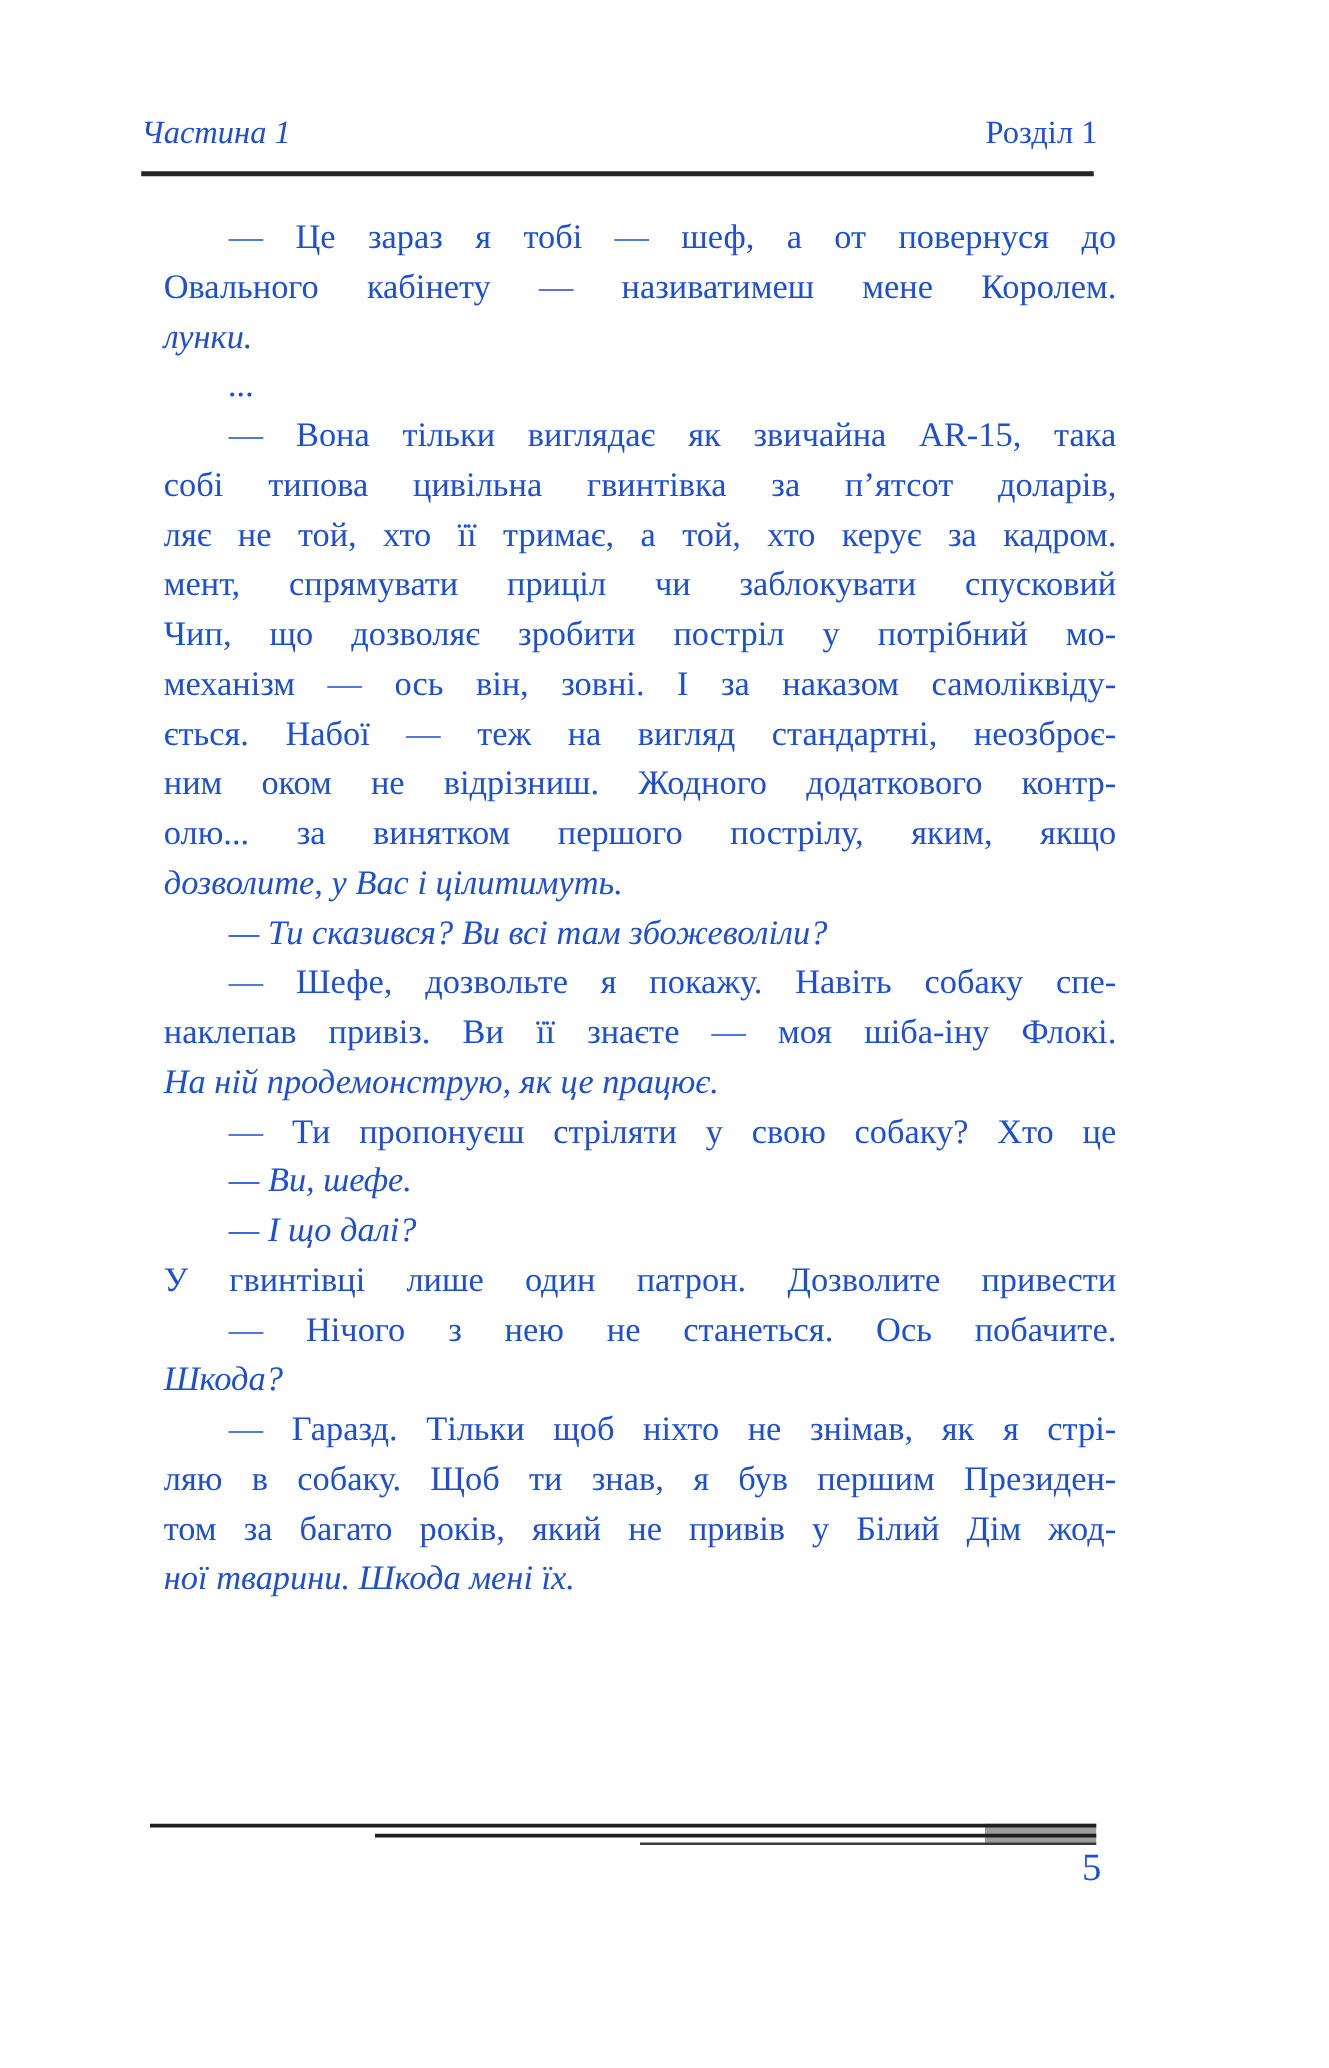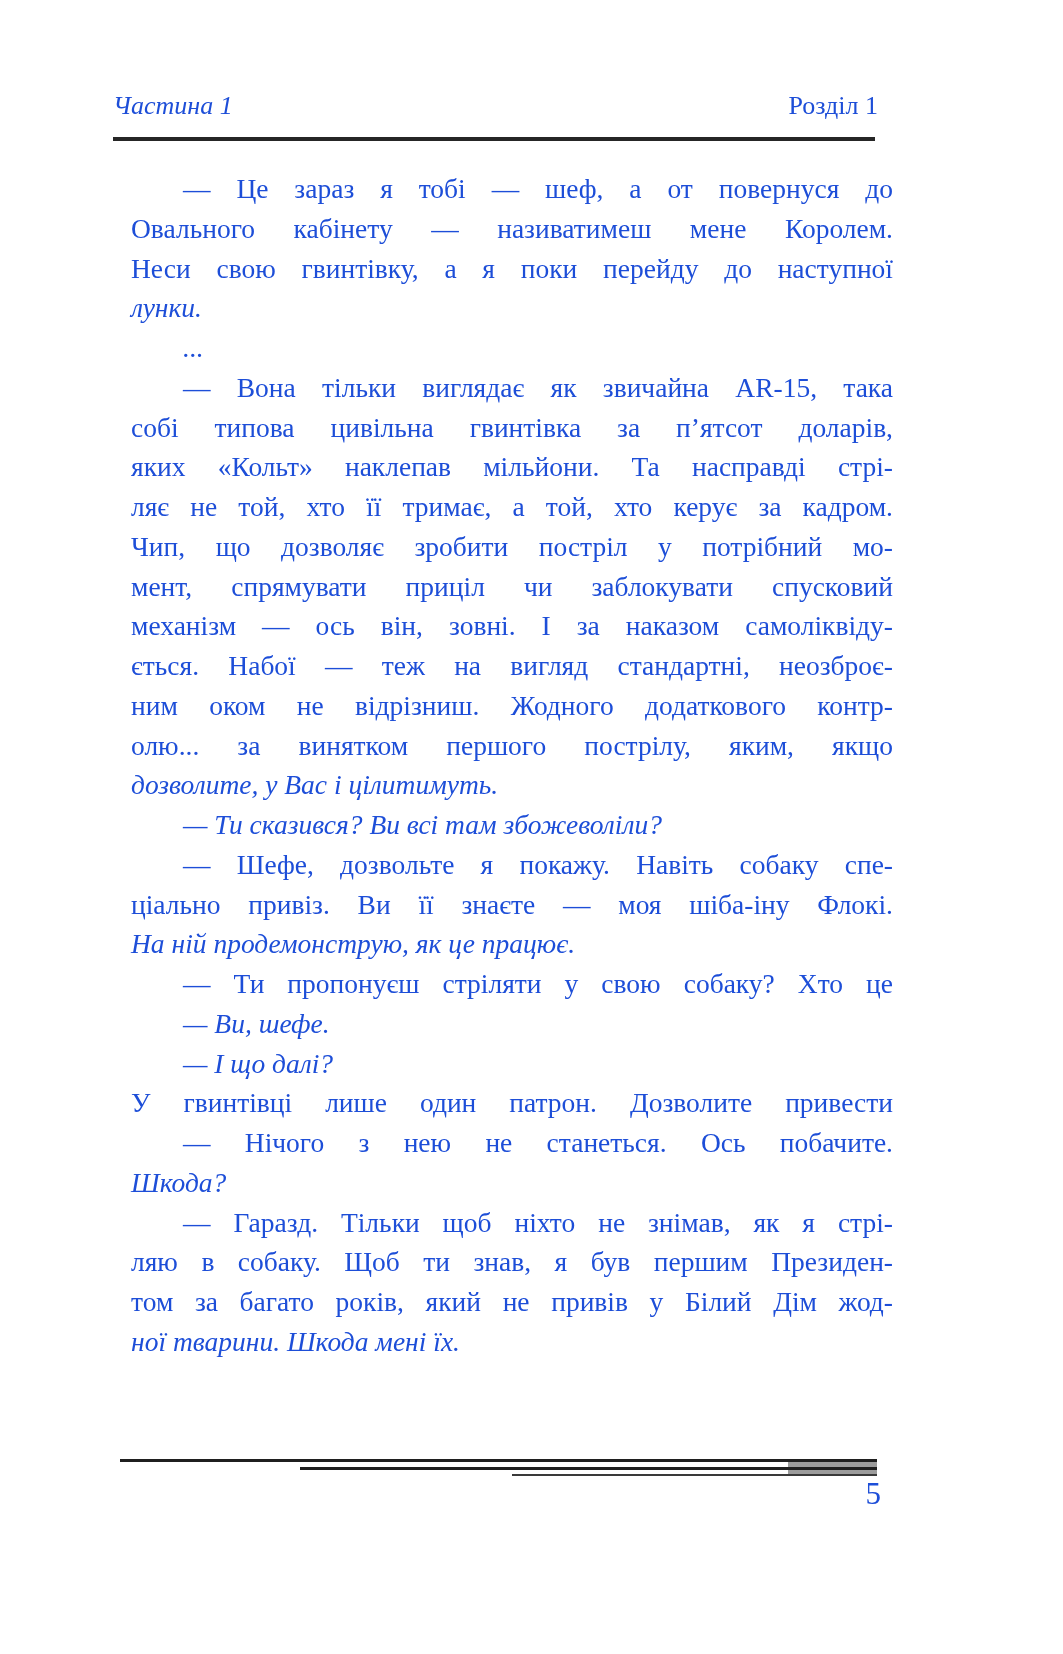--- a/index.html
+++ b/index.html
@@ -114,37 +114,35 @@
   <div class="running-head">
     <span class="head-left">Частина 1</span>
     <span class="head-right">Розділ 1</span>
   </div>
 
   <div class="head-rule"></div>
 
   <div class="body-text">
       <div class="line firstline">— Це зараз я тобі — шеф, а от повернуся до</div>
       <div class="line">Овального кабінету — називатимеш мене Королем.</div>
-      <div class="line">Неси свою гвинтівку, а я поки перейду до наступної</div>
       <div class="line lastline">лунки.</div>
       <div class="line firstline lastline">...</div>
       <div class="line firstline">— Вона тільки виглядає як звичайна AR-15, така</div>
       <div class="line">собі типова цивільна гвинтівка за п’ятсот доларів,</div>
-      <div class="line">яких «Кольт» наклепав мільйони. Та насправді стрі-</div>
       <div class="line">ляє не той, хто її тримає, а той, хто керує за кадром.</div>
+      <div class="line">мент, спрямувати приціл чи заблокувати спусковий</div>
       <div class="line">Чип, що дозволяє зробити постріл у потрібний мо-</div>
-      <div class="line">мент, спрямувати приціл чи заблокувати спусковий</div>
       <div class="line">механізм — ось він, зовні. І за наказом самоліквіду-</div>
       <div class="line">ється. Набої — теж на вигляд стандартні, неозброє-</div>
       <div class="line">ним оком не відрізниш. Жодного додаткового контр-</div>
       <div class="line">олю... за винятком першого пострілу, яким, якщо</div>
       <div class="line lastline">дозволите, у Вас і цілитимуть.</div>
       <div class="line firstline lastline">— Ти сказився? Ви всі там збожеволіли?</div>
       <div class="line firstline">— Шефе, дозвольте я покажу. Навіть собаку спе-</div>
-      <div class="line">ціально привіз. Ви її знаєте — моя шіба-іну Флокі.</div>
+      <div class="line">наклепав привіз. Ви її знаєте — моя шіба-іну Флокі.</div>
       <div class="line lastline">На ній продемонструю, як це працює.</div>
       <div class="line firstline">— Ти пропонуєш стріляти у свою собаку? Хто це</div>
       <div class="line firstline lastline">— Ви, шефе.</div>
       <div class="line firstline lastline">— І що далі?</div>
       <div class="line">У гвинтівці лише один патрон. Дозволите привести</div>
       <div class="line firstline">— Нічого з нею не станеться. Ось побачите.</div>
       <div class="line lastline">Шкода?</div>
       <div class="line firstline">— Гаразд. Тільки щоб ніхто не знімав, як я стрі-</div>
       <div class="line">ляю в собаку. Щоб ти знав, я був першим Президен-</div>
       <div class="line">том за багато років, який не привів у Білий Дім жод-</div>

